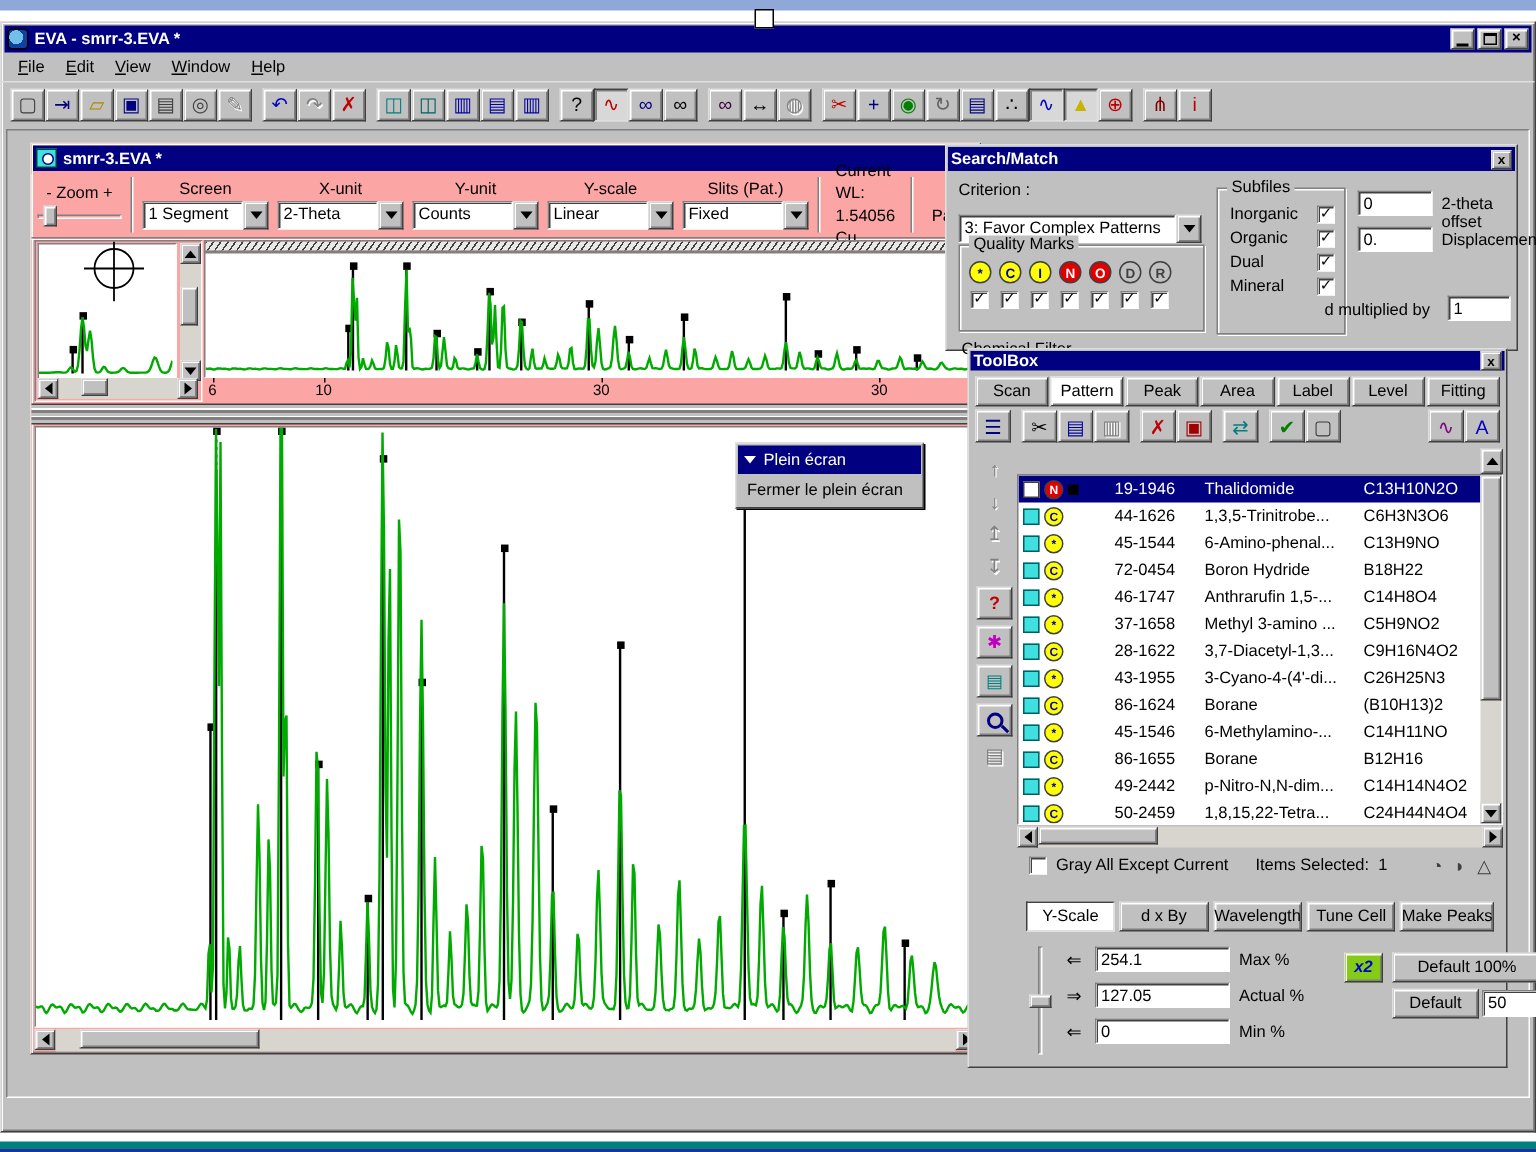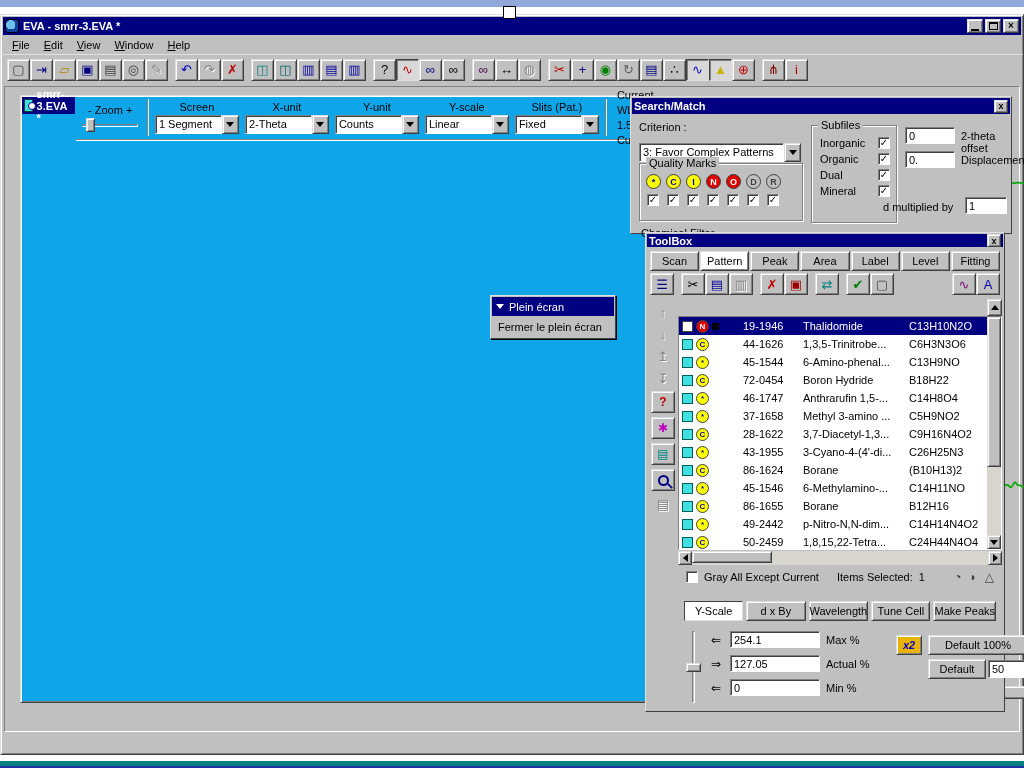--- a/index.html
+++ b/index.html
@@ -40,21 +40,21 @@
   
   #status-bar { position:absolute; left:3px; right:3px; bottom:3px; height:19px; display:flex; gap:3px; align-items:stretch; padding-top:2px; }
   .sb-panel { border:1px solid; border-color:#808080 #fff #fff #808080; padding:1px 6px; display:flex; align-items:center; }
   .sb-help { flex:1; }
   .sb-small1 { width:58px; }
   .sb-num { width:48px; justify-content:center; }
   .sb-small2 { width:42px; }
   .sb-grip { width:14px; background:linear-gradient(135deg, transparent 0 50%, #808080 50% 55%, #fff 55% 60%, transparent 60% 70%, #808080 70% 75%, #fff 75% 80%, transparent 80% 90%, #808080 90% 95%, #fff 95%); }
 
   
-  #chart-window { position:absolute; left:15px; top:8px; width:634px; height:608px; background:#0ea5e9; z-index:5; display:flex; flex-direction:row; }
+  #chart-window { position:absolute; left:15px; top:8px; width:634px; height:608px; background:#fca5a5; z-index:5; display:flex; flex-direction:column; }
   #cw-titlebar { height:17px; margin:1px; }
   .doc-icon { width:14px; height:13px; background:#40e0e0; border:1px solid #004040; position:relative; }
   .doc-icon:after { content:""; position:absolute; left:3px; top:2px; width:6px; height:6px; border:1px solid #000080; border-radius:50%; background:#fff; }
   #cw-controls { height:44px; display:flex; align-items:center; padding:1px 4px; gap:4px; border-bottom:1px solid #808080; box-shadow:0 1px 0 #fff; }
   .ctrl-group { display:flex; flex-direction:column; align-items:center; gap:2px; }
   .ctrl-label { font-size:11px; }
   .combo { display:flex; width:84px; height:19px; }
   .combo-text { flex:1; background:#fff; border:1px solid; border-color:#808080 #fff #fff #808080; box-shadow:inset 1px 1px 0 #404040; padding:2px 3px; white-space:nowrap; overflow:hidden; }
   .combo-arrow { width:17px; background:#c0c0c0; display:flex; align-items:center; justify-content:center; }
   .arr-down { width:0; height:0; border-left:4px solid transparent; border-right:4px solid transparent; border-top:5px solid #000; }
@@ -163,21 +163,21 @@
   .small-icon { font-size:12px; color:#404040; margin-left:8px; }
   #tbx-buttons { display:flex; padding:12px 6px 0 6px; gap:3px; }
   .tbx-btn { flex:1; height:20px; background:#c0c0c0; display:flex; align-items:center; justify-content:center; white-space:nowrap; font-size:11px; }
   .tbx-btn.pressed { background:#fff; border-color:#404040 #dfdfdf #dfdfdf #404040; box-shadow:none; }
   #tbx-scale { position:relative; height:86px; margin-top:6px; }
   #scale-slider { position:absolute; left:14px; top:4px; width:3px; height:72px; border:1px solid #808080; border-bottom-color:#fff; border-right-color:#fff; }
   #scale-thumb { position:absolute; left:8px; top:36px; width:15px; height:9px; background:#c0c0c0; }
   .scale-row { position:absolute; left:30px; display:flex; align-items:center; gap:6px; }
   .scale-row .fld { width:90px; height:17px; }
   .scale-arrow { width:16px; text-align:center; font-size:12px; }
-  #x2-btn { position:absolute; left:218px; top:8px; width:26px; height:20px; background:#eab308; color:#0000cc; font-weight:bold; font-style:italic; display:flex; align-items:center; justify-content:center; }
+  #x2-btn { position:absolute; left:218px; top:8px; width:26px; height:20px; background:#84cc16; color:#0000cc; font-weight:bold; font-style:italic; display:flex; align-items:center; justify-content:center; }
   #default100-btn { position:absolute; left:250px; top:8px; width:100px; height:20px; }
   #default-btn { position:absolute; left:250px; top:32px; width:58px; height:20px; }
   #default-input { position:absolute; left:310px; top:33px; width:42px; height:18px; }
   .pbtn { background:#c0c0c0; display:flex; align-items:center; justify-content:center; }
 </style>
 </head>
 <body>
 
 <div id="desktop">
   <div class="strip-top"></div>

